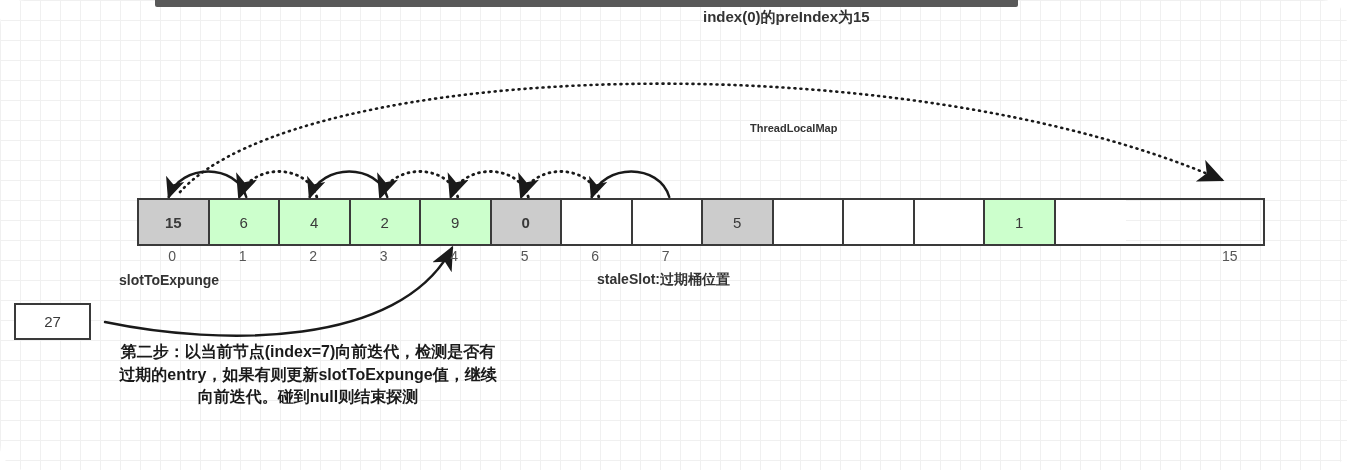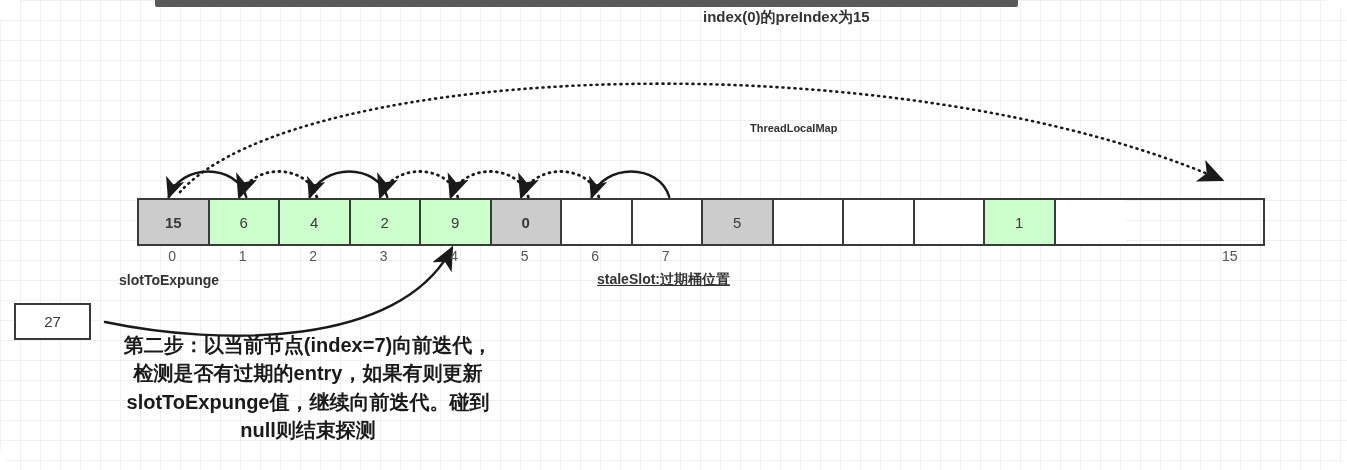--- a/index.html
+++ b/index.html
@@ -48,21 +48,20 @@
     left: 750px; top: 122px;
     font-size: 11px;
   }
   #label-slot {
     left: 119px; top: 272px;
     font-size: 14px;
   }
   #label-stale {
     left: 597px; top: 271px;
     font-size: 14px;
-    text-decoration: underline;
   }
   #array {
     position: absolute;
     left: 137px; top: 198px;
     width: 1128px; height: 48px;
     display: flex;
     border: 2px solid #3a3a3a;
     box-sizing: border-box;
   }
   .cell {
@@ -101,24 +100,24 @@
     background: #ffffff;
     display: flex;
     align-items: center;
     justify-content: center;
     font-size: 15px;
     color: #3a3a3a;
     box-sizing: border-box;
   }
   #caption {
     position: absolute;
-    left: 118px; top: 331px;
+    left: 118px; top: 341px;
     width: 380px;
     text-align: center;
-    font-size: 20px;
+    font-size: 16px;
     font-weight: bold;
     color: #1a1a1a;
     line-height: 1.42;
   }
 </style>
 </head>
 <body>
 
 <div id="canvas">
 

